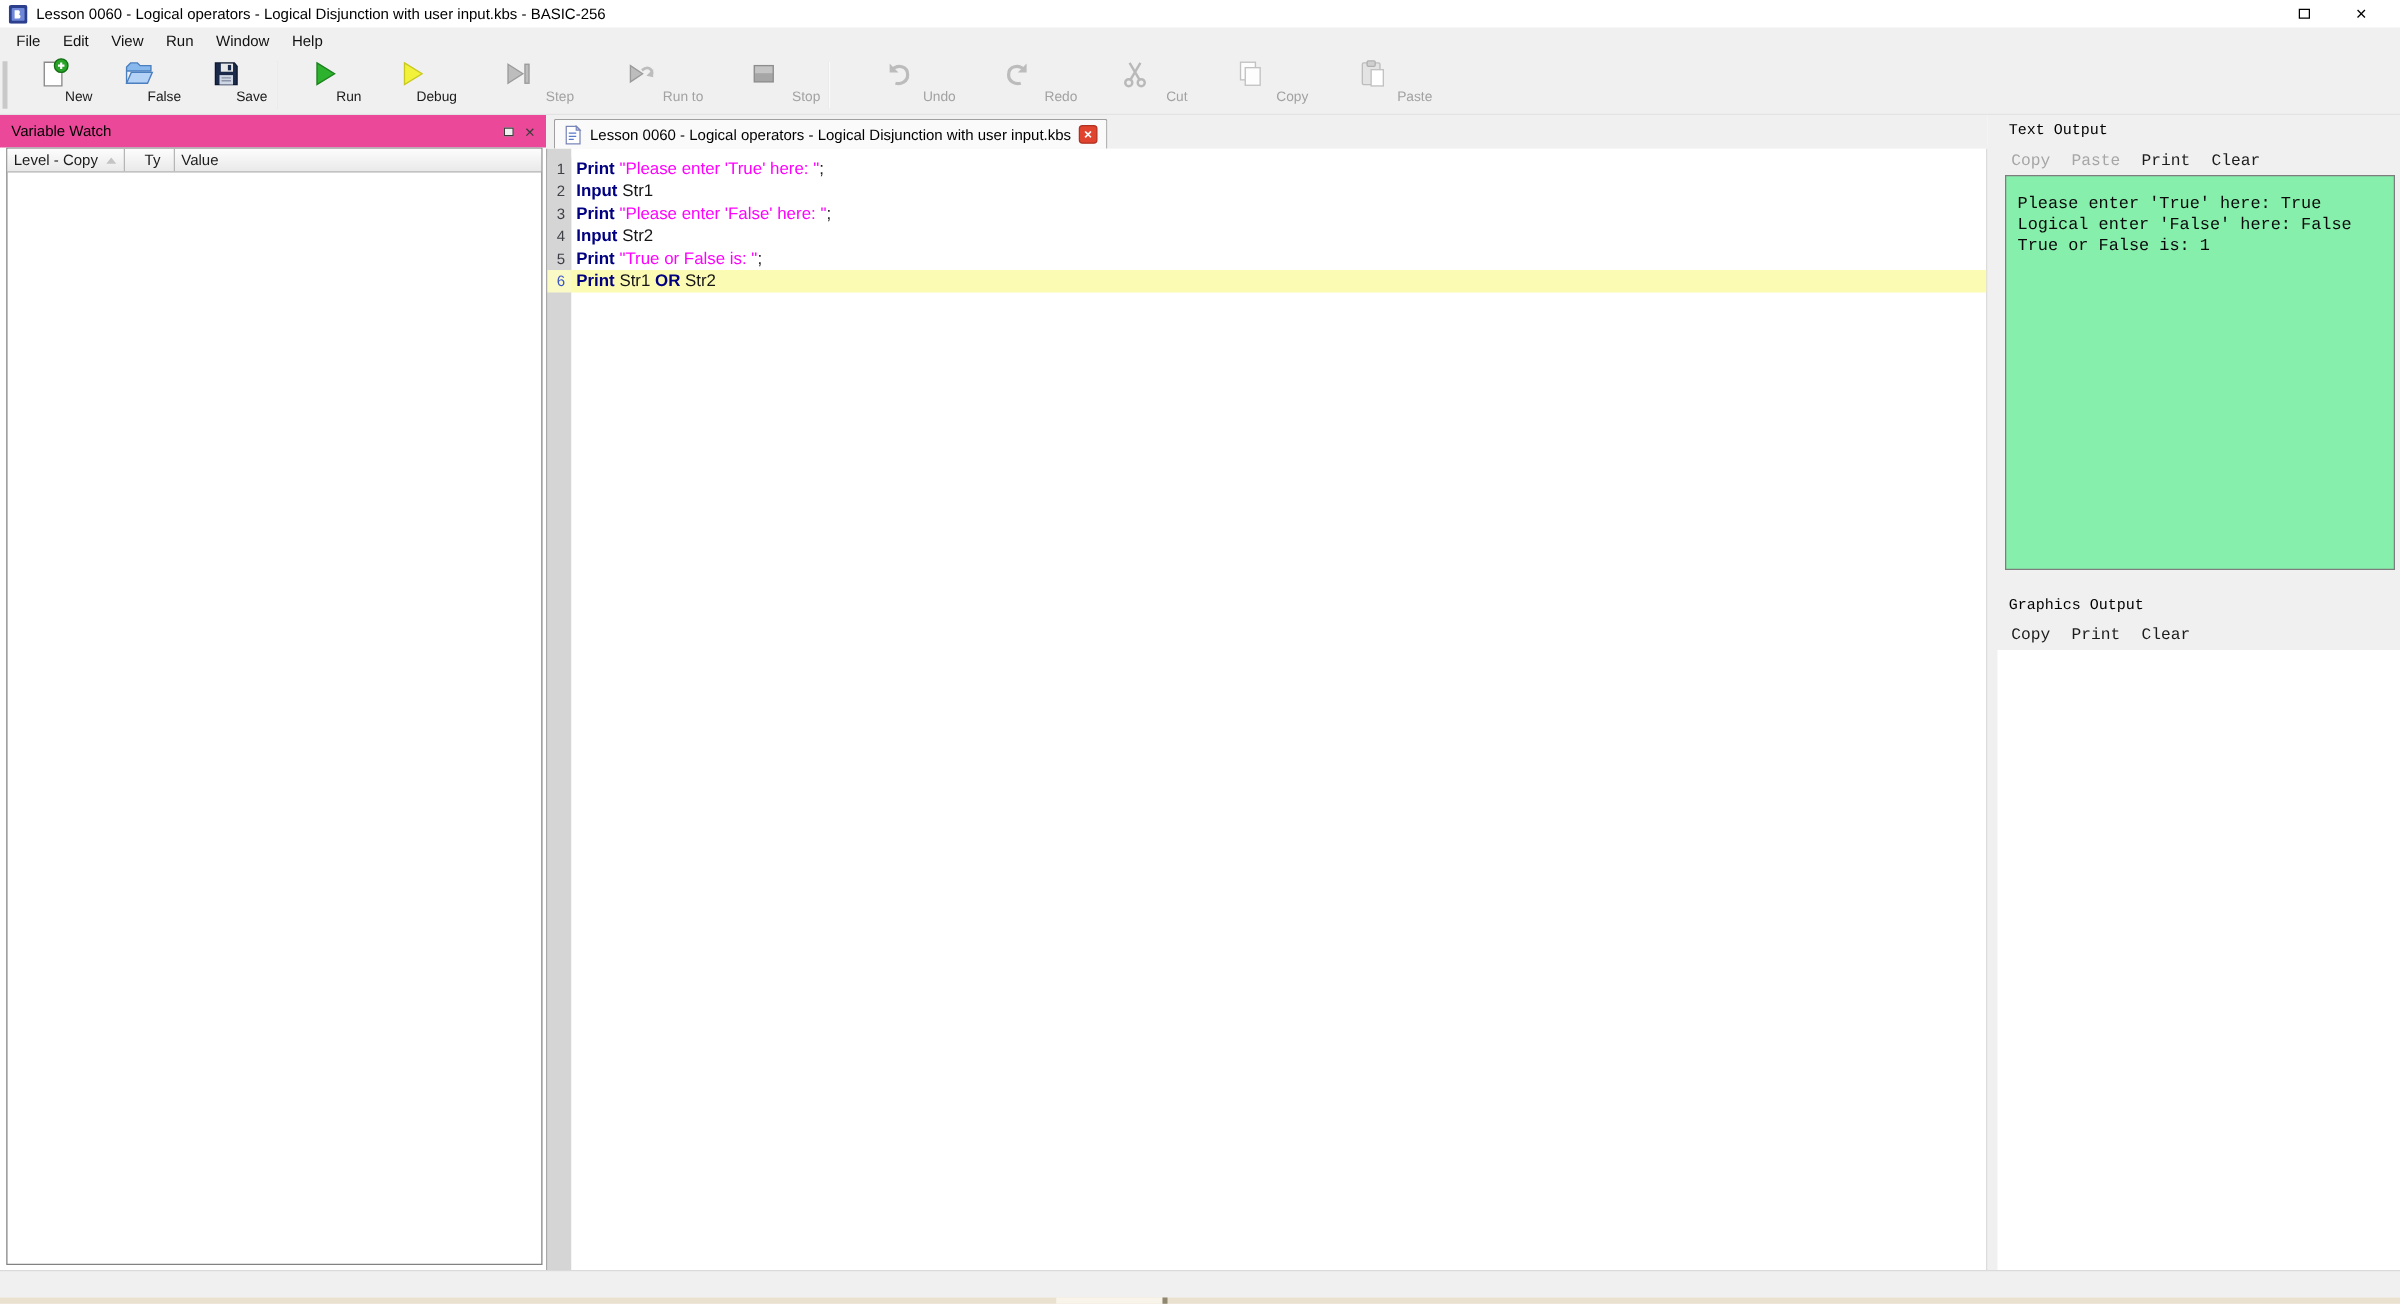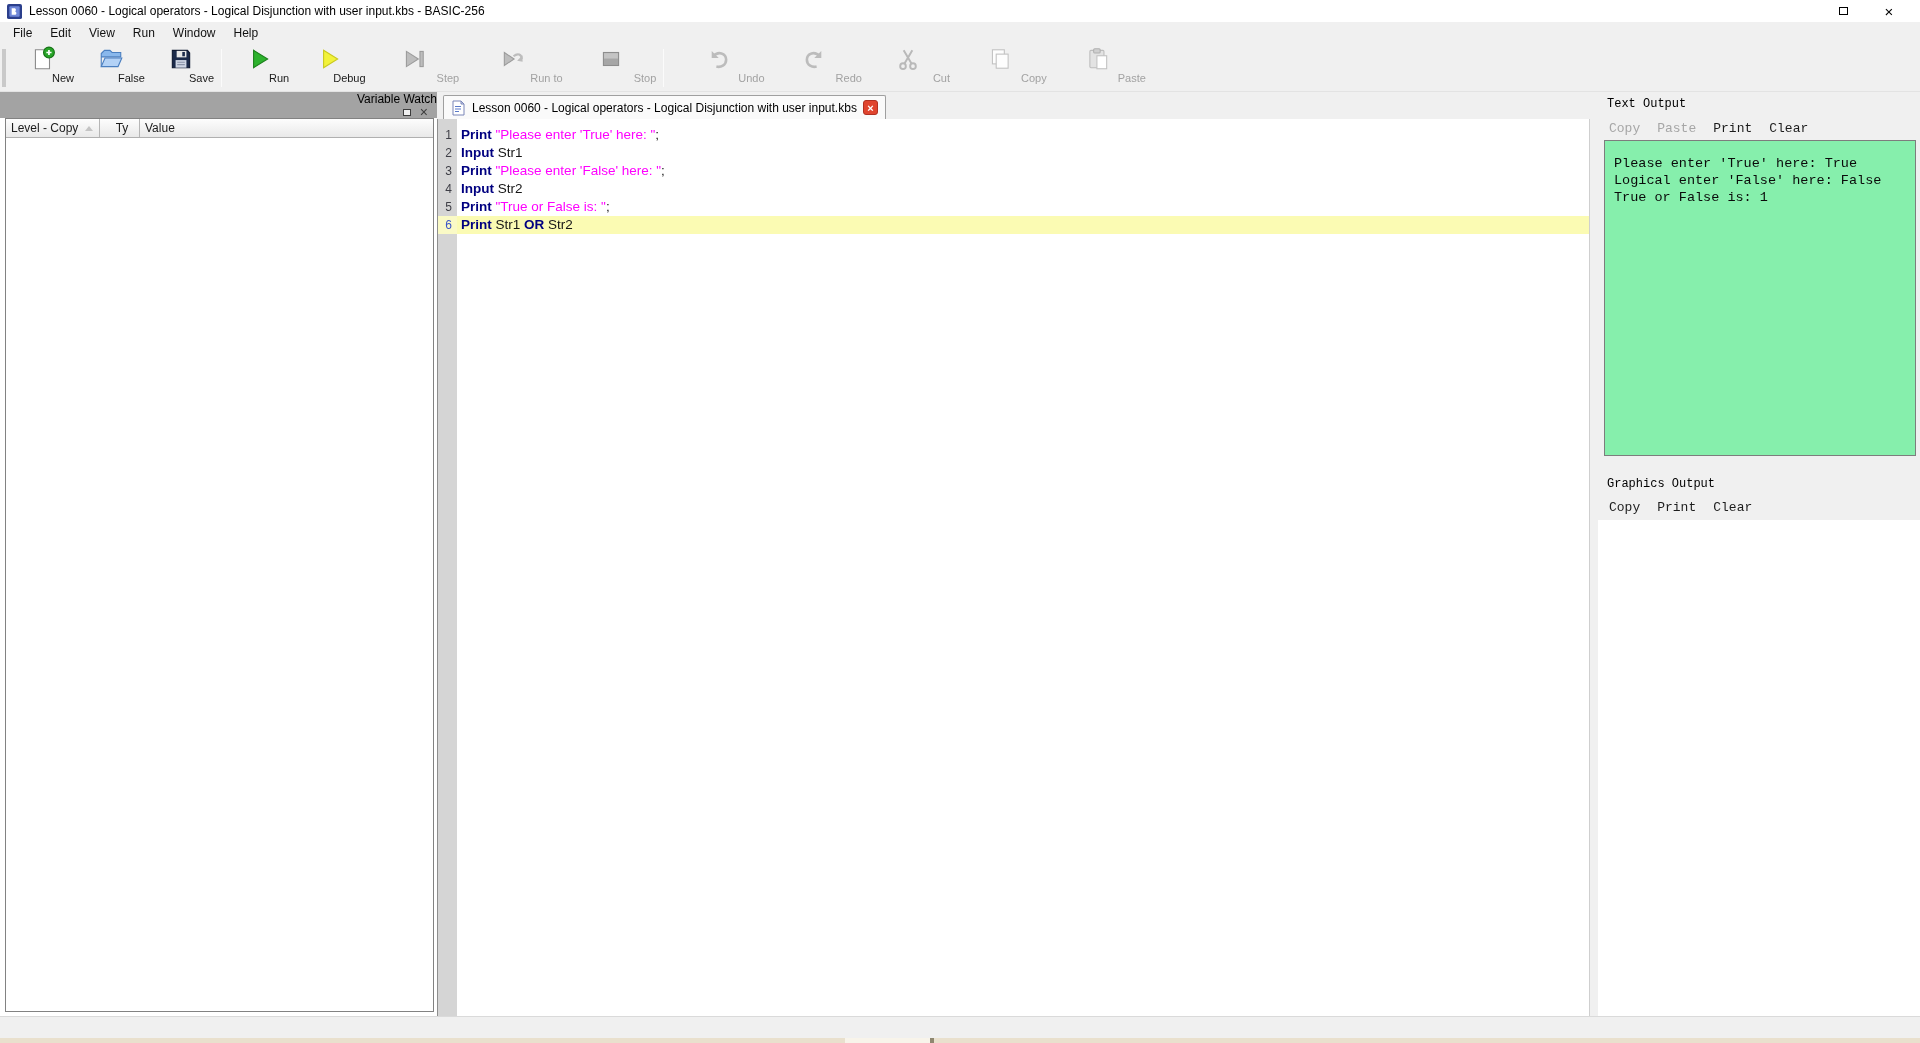--- a/index.html
+++ b/index.html
@@ -30,22 +30,22 @@
     border-left:2px solid #c9c9c9;border-right:2px solid #c9c9c9;}
   .tb-btn{min-width:37px;padding:0 2px;display:flex;flex-direction:column;align-items:center;
     background:none;border:none;font-family:inherit;}
   .tb-btn .icon{width:26px;height:26px;}
   .tb-btn .icon svg{width:26px;height:26px;display:block;}
   .tb-btn .lbl{font-size:11px;color:#1a1a1a;margin-top:0;white-space:nowrap;padding-left:40px;}
   .tb-btn.disabled .lbl{color:#a2a2a2;margin-left:27px;}
   .tb-sep{width:1px;height:38px;background:#c6c6c6;margin:3px 5px 0 5px;border-right:1px solid #fbfbfb;}
 
   
-  .panel-titlebar{position:absolute;left:0;right:0;height:26px;background:#a3a3a3;
-    display:flex;align-items:flex-end;flex-direction:column;}
+  .panel-titlebar{position:absolute;left:0;right:0;height:26px;background:#ec4899;
+    display:flex;align-items:center;}
   .panel-title{font-size:12px;color:#000;margin-left:9px;}
   .panel-ticons{margin-left:auto;display:flex;align-items:center;gap:9px;padding-right:9px;}
   .float-glyph{position:relative;width:8px;height:7px;border:1px solid #3c3c3c;background:#f0f0f0;}
   .float-glyph::before{content:"";position:absolute;left:2px;top:-4px;width:8px;height:7px;
     border:1px solid #3c3c3c;z-index:-1;}
   .close-glyph{font-size:14px;line-height:12px;color:#3c3c3c;}
 
   
   #variable-watch{position:absolute;left:0;top:92px;width:437px;height:924px;background:#fff;}
   #vw-table{position:absolute;left:5px;top:26px;right:3px;bottom:4px;border:1px solid #828282;background:#fff;}

